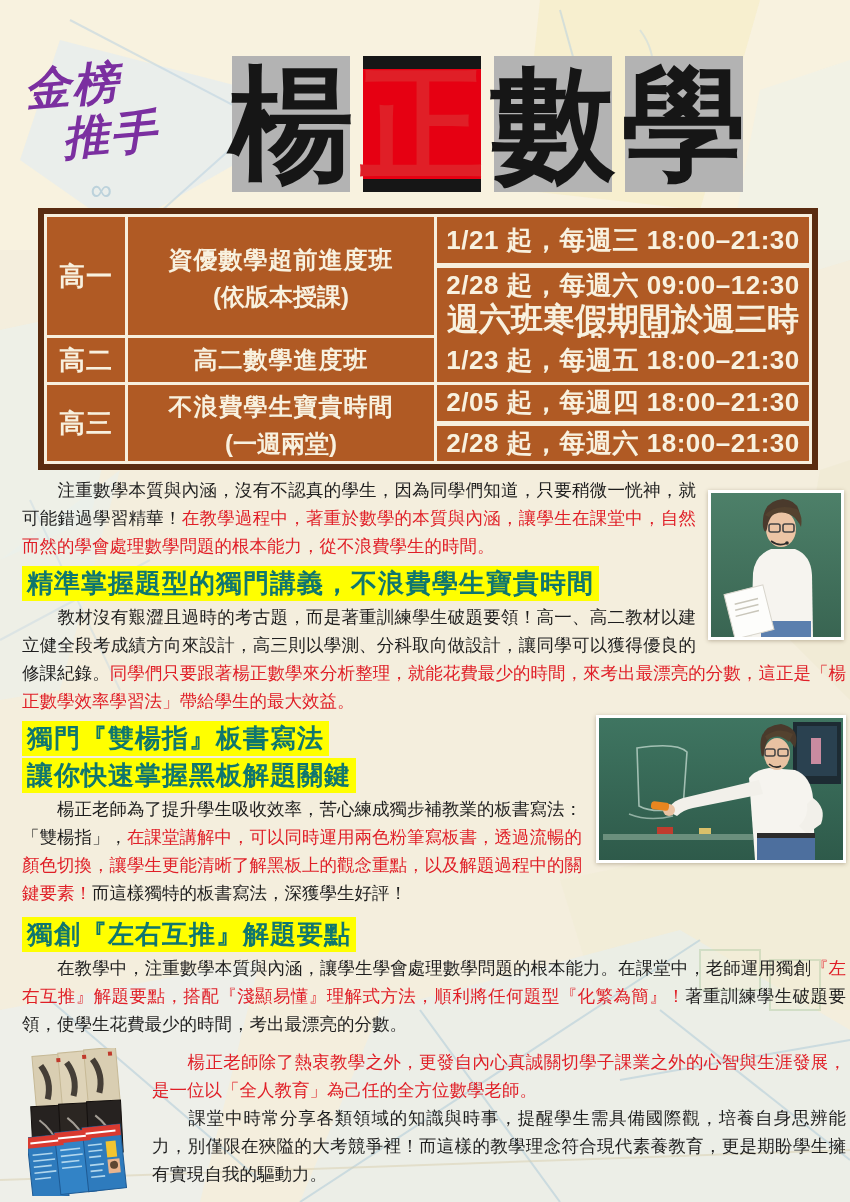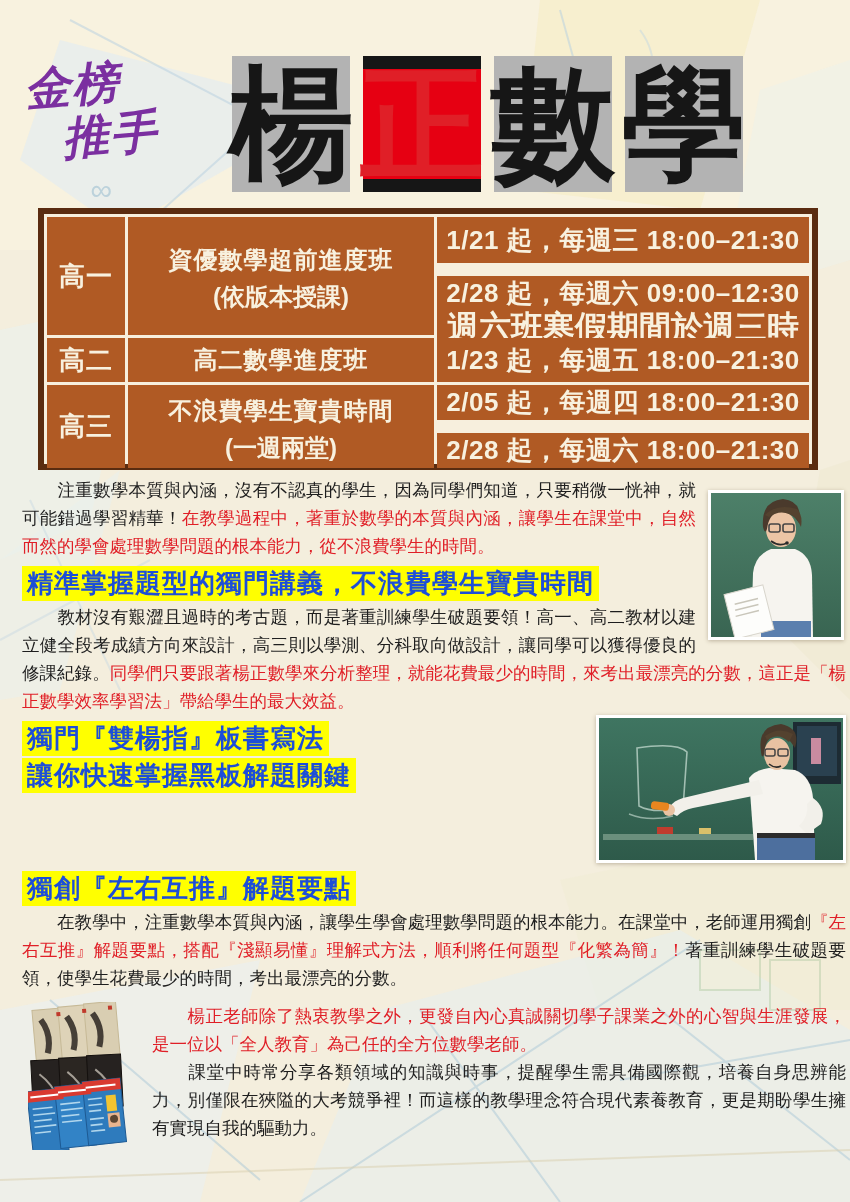--- a/index.html
+++ b/index.html
@@ -39,34 +39,34 @@
     grid-template-columns:78px 306px 1fr;
     grid-template-rows:118px 44px 1fr;
     color:#f8f1df;font-weight:bold;
   }
   .cell{background:#b05a24;display:flex;flex-direction:column;align-items:center;justify-content:center;text-align:center;}
   .grade{font-size:26px;letter-spacing:1px;text-align:right;}
   .cname{font-size:24px;letter-spacing:1px;line-height:34px;}
   .cnote{font-size:24px;line-height:24px;margin-top:8px;}
   .sline{font-size:26px;letter-spacing:0.5px;}
   .snote{font-size:32px;line-height:28px;margin-top:2px;}
-  .subgrid{display:grid;gap:13px;background:#f7efdd;padding:0;}
+  .subgrid{display:grid;gap:5px;background:#f7efdd;padding:0;}
   .sub1{grid-template-rows:46px 1fr;}
   .sub3{grid-template-rows:1fr 1fr;}
 
   
   .content{
     position:absolute;left:22px;top:476px;width:824px;
     font-size:17.5px;line-height:28px;color:#1e1e1e;text-align:justify;
   }
   .content p{margin:0;}
   .red{color:#e01f27;}
   .hl-wrap{margin:6px 0 2px 0;}
   .hl{
-    display:inline-block;background:#ffff00;color:#1d4ed8;
+    display:inline-block;background:#ffff00;color:#0f766e;
     font-weight:bold;font-size:26px;line-height:35px;padding:0 5px;
     letter-spacing:1px;
   }
   .photo{border:3px solid #ffffff;box-shadow:0 1px 4px rgba(90,70,40,.35);background:#3c685a;}
   .photo1{float:right;width:130px;height:144px;margin:14px 2px 6px 12px;}
   .photo2{float:right;width:244px;height:142px;margin:0 0 8px 14px;}
   .h3-clear{clear:right;margin-top:10px;}
   .sec4{margin-top:10px;}
   .broch{float:left;width:112px;height:148px;margin:0 12px 0 6px;}
   .h4-indent{margin-left:10px;}
@@ -223,20 +223,21 @@
       <rect x="179" y="31" width="10" height="7" rx="2" fill="none" stroke="#444" stroke-width="1.5"></rect>
       <path d="M170,46 q6,5 12,2" stroke="#2c2c2c" stroke-width="1.5" fill="none"></path>
       <rect x="158" y="118" width="58" height="24" fill="#4d6f9e"></rect>
       <rect x="158" y="115" width="58" height="5" fill="#2c2c2c"></rect>
     </svg>
 
     <div class="hl-wrap">
       <div><span class="hl">獨門『雙楊指』板書寫法</span></div>
       <div style="margin-top:2px;"><span class="hl">讓你快速掌握黑板解題關鍵</span></div>
     </div>
+    <p><span>　　楊正老師為了提升學生吸收效率，苦心練成獨步補教業的板書寫法：「雙楊指」，</span><span class="red">在課堂講解中，可以同時運用兩色粉筆寫板書，透過流暢的顏色切換，讓學生更能清晰了解黑板上的觀念重點，以及解題過程中的關鍵要素！</span><span>而這樣獨特的板書寫法，深獲學生好評！</span></p>
 
     <div class="hl-wrap h3-clear"><span class="hl">獨創『左右互推』解題要點</span></div>
     <p><span>　　在教學中，注重數學本質與內涵，讓學生學會處理數學問題的根本能力。在課堂中，老師運用獨創</span><span class="red">『左右互推』解題要點，搭配『淺顯易懂』理解式方法，順利將任何題型『化繁為簡』！</span><span>著重訓練學生破題要領，使學生花費最少的時間，考出最漂亮的分數。</span></p>
 
     <div class="sec4">
       <svg class="broch" viewBox="0 0 112 148" aria-hidden="true">
         <g transform="rotate(-5 56 30)">
           <rect x="6" y="4" width="32" height="56" fill="#d9ceb2" stroke="#c6b996"></rect>
           <rect x="32" y="3" width="32" height="56" fill="#ded3b8" stroke="#c6b996"></rect>
           <rect x="58" y="2" width="32" height="56" fill="#d9ceb2" stroke="#c6b996"></rect>

